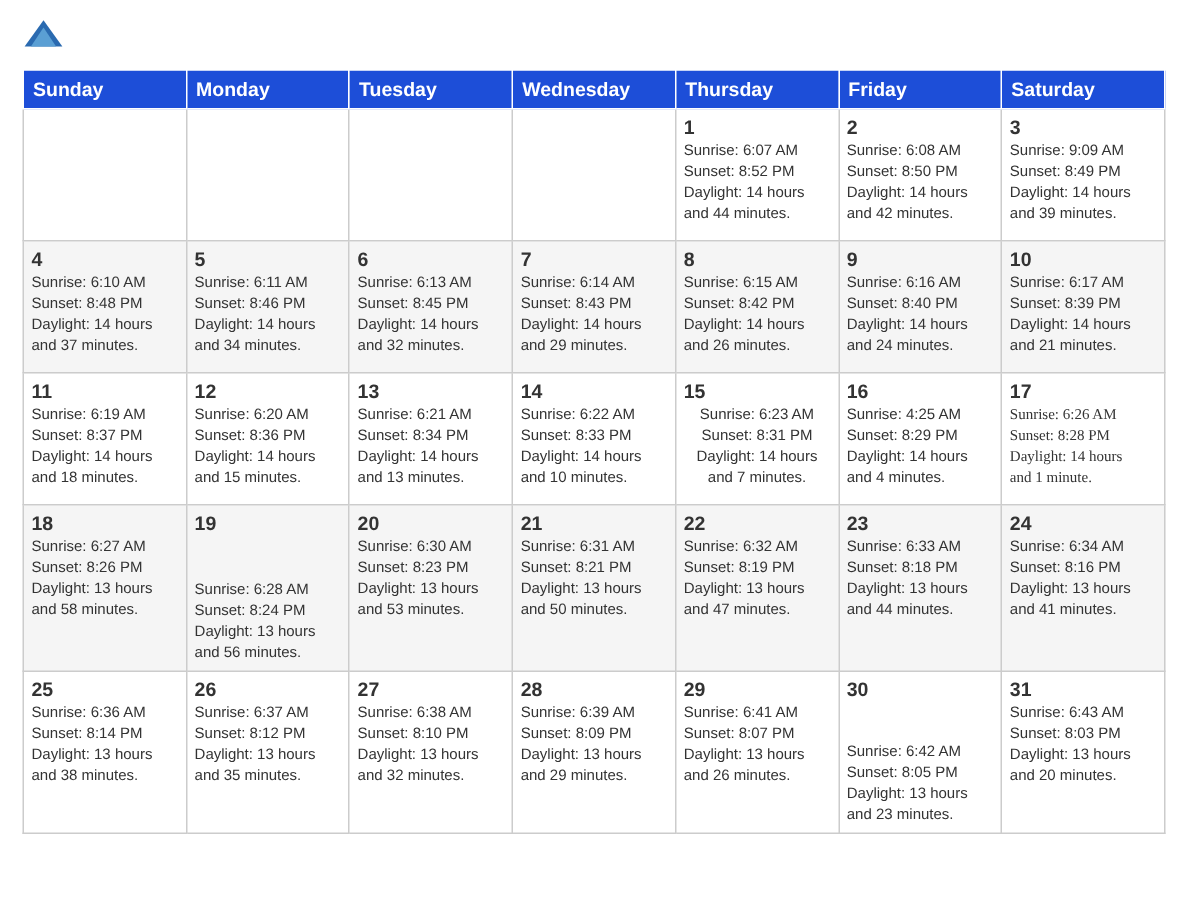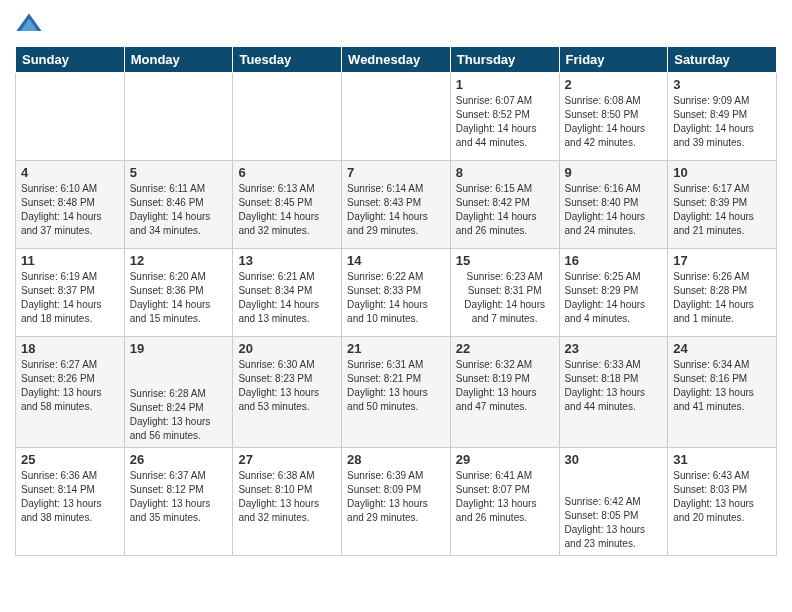--- a/index.html
+++ b/index.html
@@ -48,21 +48,21 @@
     .location-title {
       font-size: 15px;
       color: #555;
     }
     .calendar-table {
       width: 100%;
       border-collapse: collapse;
       table-layout: fixed;
     }
     .calendar-table th {
-      background-color: #0c4a6e;
+      background-color: #1d4ed8;
       color: #fff;
       text-align: left;
       padding: 5px 6px;
       font-size: 13px;
       font-weight: bold;
       border: 1px solid #fff;
     }
     .calendar-table td {
       vertical-align: top;
       border: 1px solid #ccc;
@@ -233,28 +233,28 @@
           </td>
           <td>
             <span class="day-number">15</span>
             <div class="day-info" style="white-space: pre-line; text-align: center;">Sunrise: 6:23 AM
 Sunset: 8:31 PM
 Daylight: 14 hours
 and 7 minutes.</div>
           </td>
           <td>
             <span class="day-number">16</span>
-            <div class="day-info" style="white-space: pre-line;">Sunrise: 6:25 AM
+            <div class="day-info" style="white-space: pre-line;">Sunrise: 4:25 AM
 Sunset: 8:29 PM
 Daylight: 14 hours
 and 4 minutes.</div>
           </td>
           <td>
             <span class="day-number">17</span>
-            <div class="day-info" style="white-space: pre-line;">Sunrise: 6:26 AM
+            <div class="day-info" style="white-space: pre-line; font-family: Liberation Serif, serif;">Sunrise: 6:26 AM
 Sunset: 8:28 PM
 Daylight: 14 hours
 and 1 minute.</div>
           </td>
         </tr>
         <tr>
           <td>
             <span class="day-number">18</span>
             <div class="day-info" style="white-space: pre-line;">Sunrise: 6:27 AM
 Sunset: 8:26 PM

